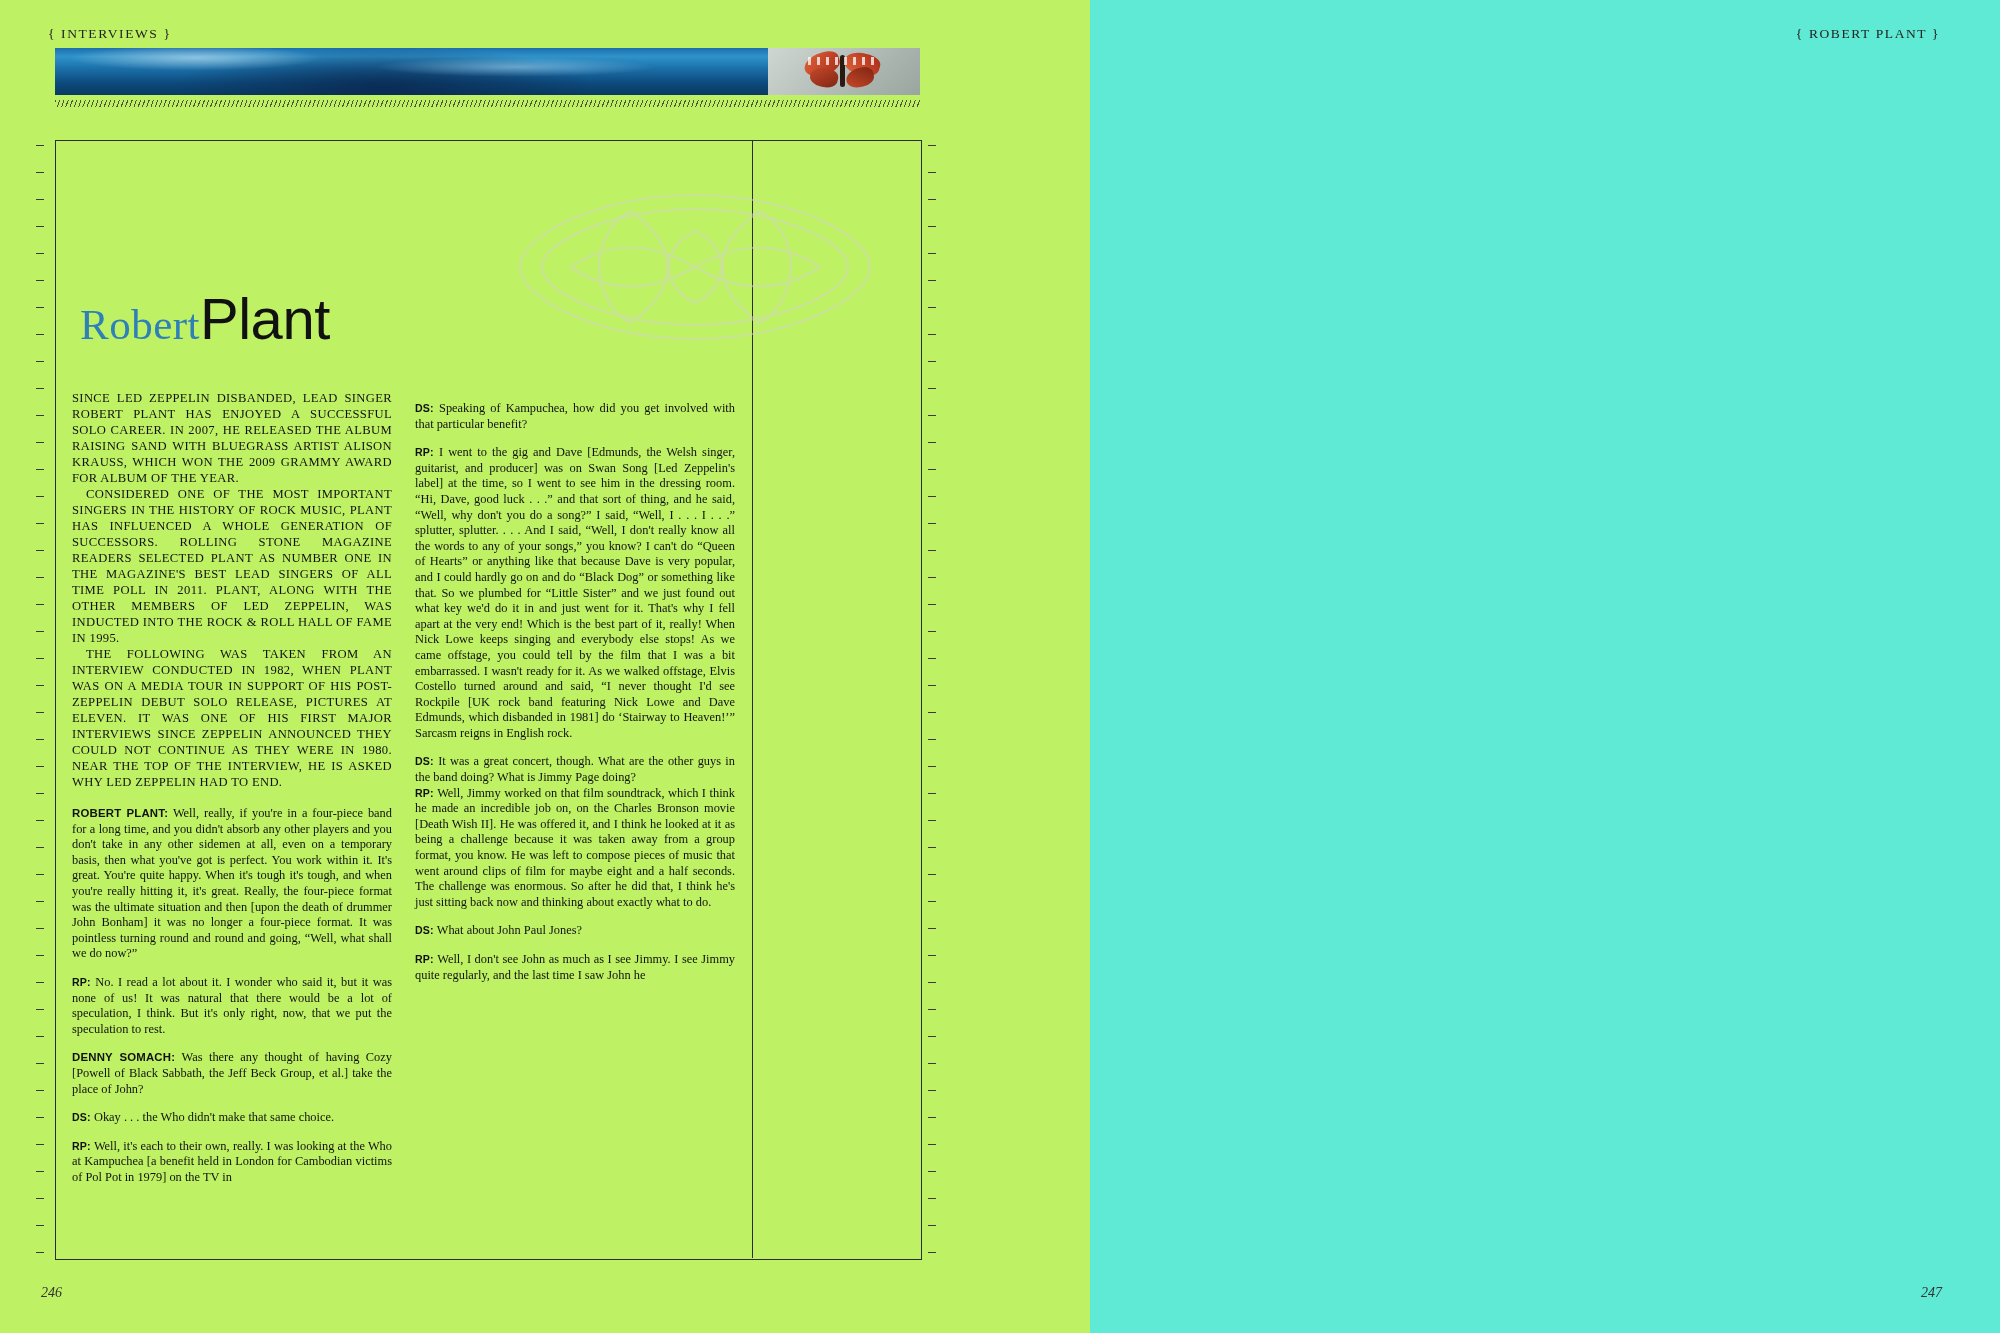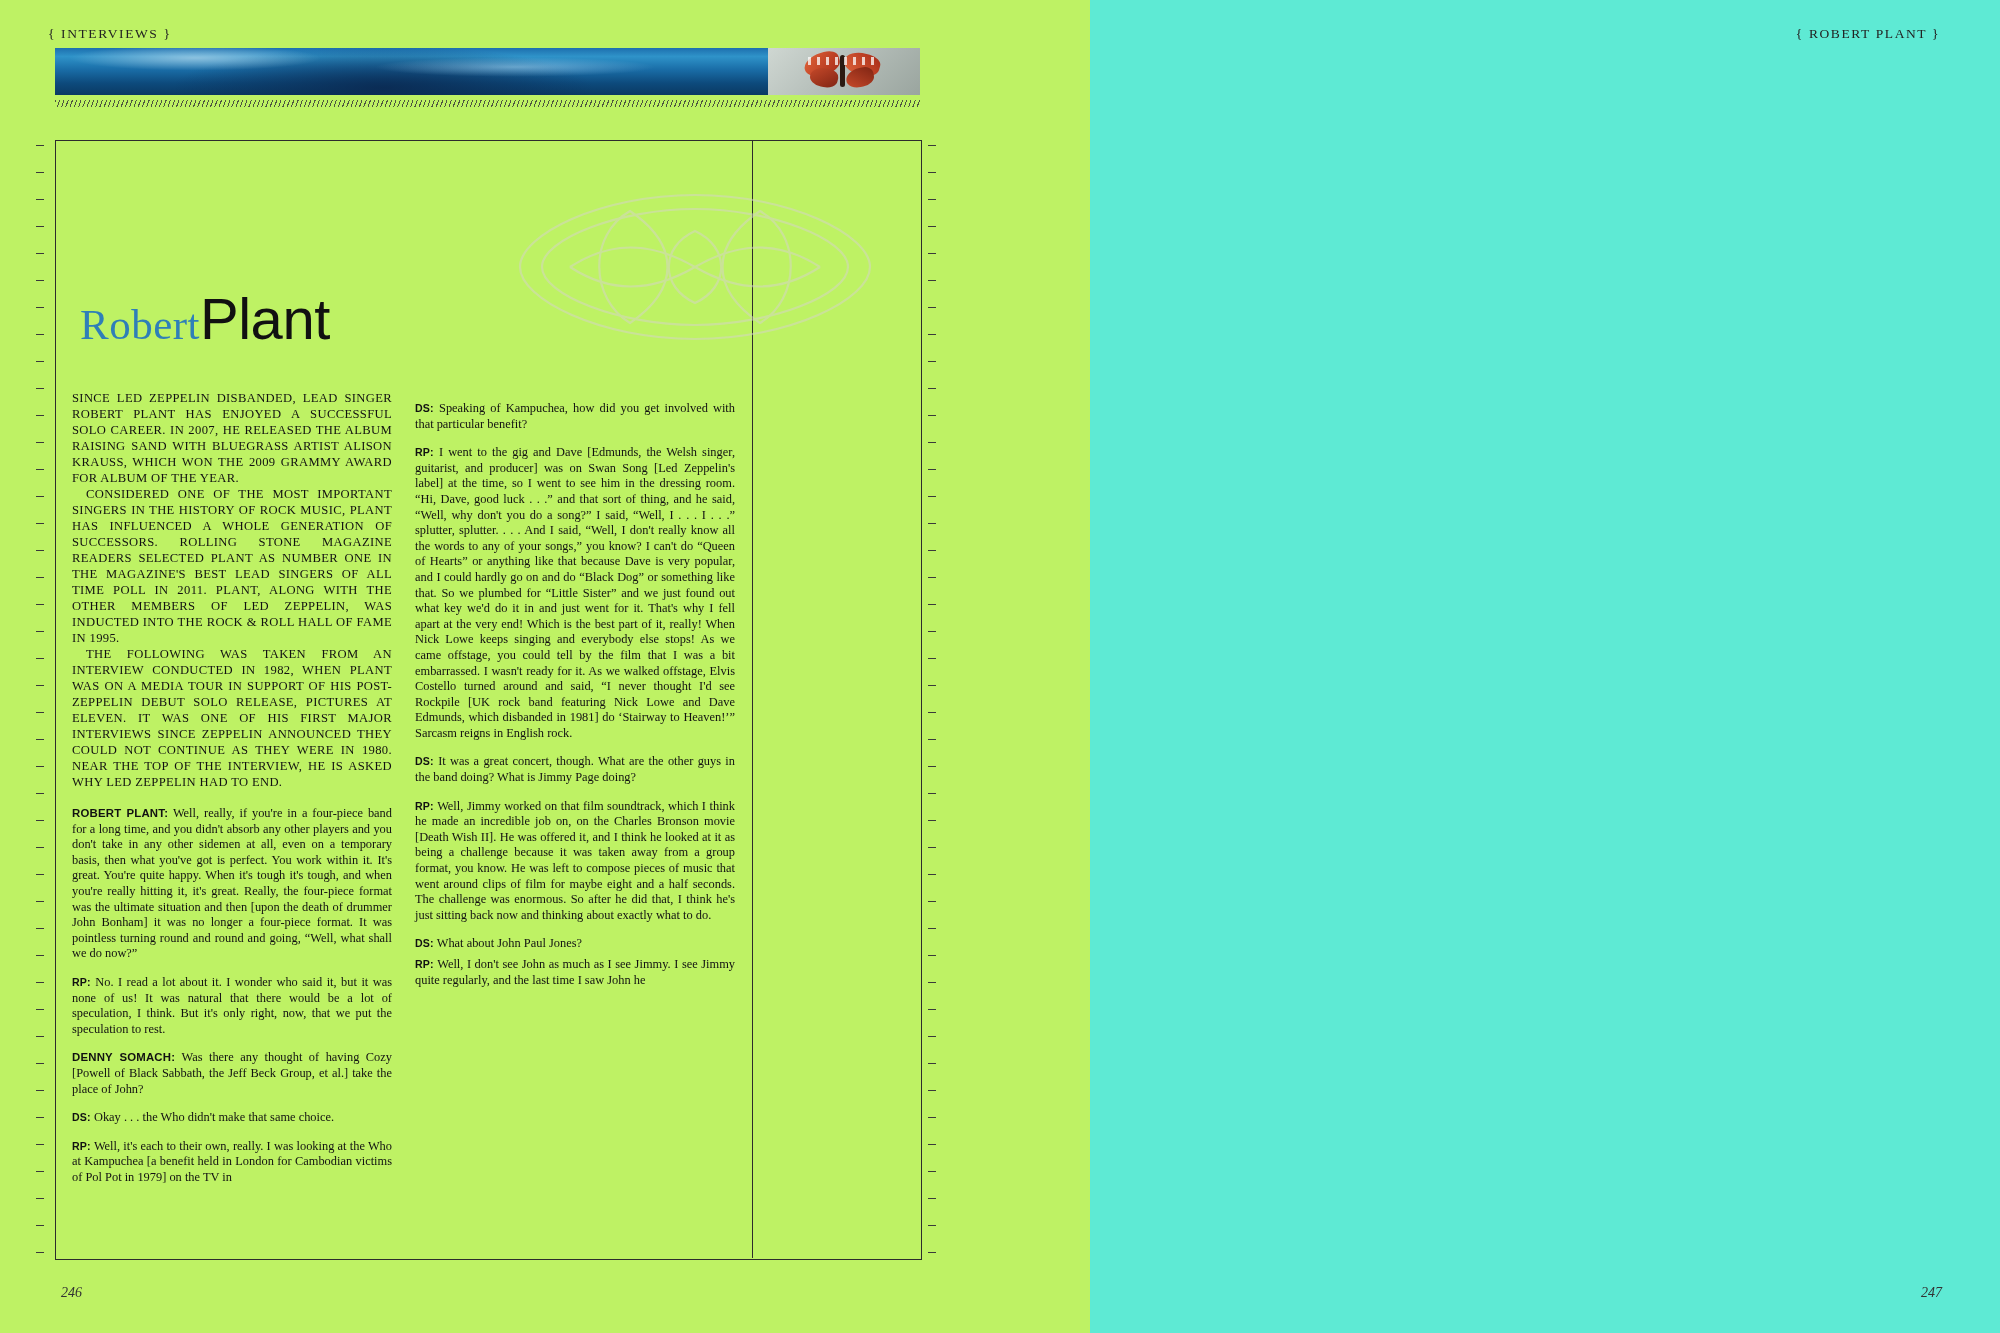--- a/index.html
+++ b/index.html
@@ -60,21 +60,21 @@
   .colB{left:415px;top:388px;width:320px;}
   .divider{position:absolute;left:752px;top:141px;width:1px;height:1117px;background:#2c2c2c;}
   .speaker{font-family:"Liberation Sans",sans-serif;font-size:10.6px;font-weight:bold;letter-spacing:.2px;}
   .speaker.small{font-variant:small-caps;font-size:11.4px;}
   .blk{margin-top:11px;}
   .lead{font-variant:small-caps;font-size:12.6px;letter-spacing:.35px;line-height:16px;}
 
   .caption{position:absolute;left:772px;top:712px;width:125px;font-family:"Liberation Serif",serif;font-style:italic;font-size:11.4px;line-height:14.6px;color:#7c4a2a;}
 
   .folio{position:absolute;font-family:"Liberation Serif",serif;font-style:italic;font-size:14px;color:#333;}
-  .folio-left{left:61px;top:1285px;font-style:italic;}
+  .folio-left{left:41px;top:1285px;font-style:italic;}
   .folio-right{right:58px;top:1285px;}
 </style>
 </head>
 <body>
 
 <div class="spread">
 
   <div class="page-left">
 
     <div class="runhead runhead-left">{ INTERVIEWS }</div>
@@ -236,29 +236,29 @@
         <span>Speaking of Kampuchea, how did you get involved with that particular benefit?</span>
       </p>
       <p class="blk" style="margin-top:13px">
         <span class="speaker">RP:</span>
         <span>I went to the gig and Dave [Edmunds, the Welsh singer, guitarist, and producer] was on Swan Song [Led Zeppelin's label] at the time, so I went to see him in the dressing room. “Hi, Dave, good luck . . .” and that sort of thing, and he said, “Well, why don't you do a song?” I said, “Well, I . . . I . . .” splutter, splutter. . . . And I said, “Well, I don't really know all the words to any of your songs,” you know? I can't do “Queen of Hearts” or anything like that because Dave is very popular, and I could hardly go on and do “Black Dog” or something like that. So we plumbed for “Little Sister” and we just found out what key we'd do it in and just went for it. That's why I fell apart at the very end! Which is the best part of it, really! When Nick Lowe keeps singing and everybody else stops! As we came offstage, you could tell by the film that I was a bit embarrassed. I wasn't ready for it. As we walked offstage, Elvis Costello turned around and said, “I never thought I'd see Rockpile [UK rock band featuring Nick Lowe and Dave Edmunds, which disbanded in 1981] do ‘Stairway to Heaven!’” Sarcasm reigns in English rock.</span>
       </p>
       <p class="blk" style="margin-top:13px">
         <span class="speaker">DS:</span>
         <span>It was a great concert, though. What are the other guys in the band doing? What is Jimmy Page doing?</span>
       </p>
-      <p class="blk" style="margin-top:13px">
+      <p class="blk" style="">
         <span class="speaker">RP:</span>
         <span>Well, Jimmy worked on that film soundtrack, which I think he made an incredible job on, on the Charles Bronson movie [Death Wish II]. He was offered it, and I think he looked at it as being a challenge because it was taken away from a group format, you know. He was left to compose pieces of music that went around clips of film for maybe eight and a half seconds. The challenge was enormous. So after he did that, I think he's just sitting back now and thinking about exactly what to do.</span>
       </p>
       <p class="blk" style="margin-top:13px">
         <span class="speaker">DS:</span>
         <span>What about John Paul Jones?</span>
       </p>
-      <p class="blk" style="margin-top:5px">
+      <p class="blk" style="margin-top:13px">
         <span class="speaker">RP:</span>
         <span>Well, I don't see John as much as I see Jimmy. I see Jimmy quite regularly, and the last time I saw John he</span>
       </p>
     </div>
 
 
     <div class="folio folio-left">246</div>
   </div>
 
   <div class="page-right">

